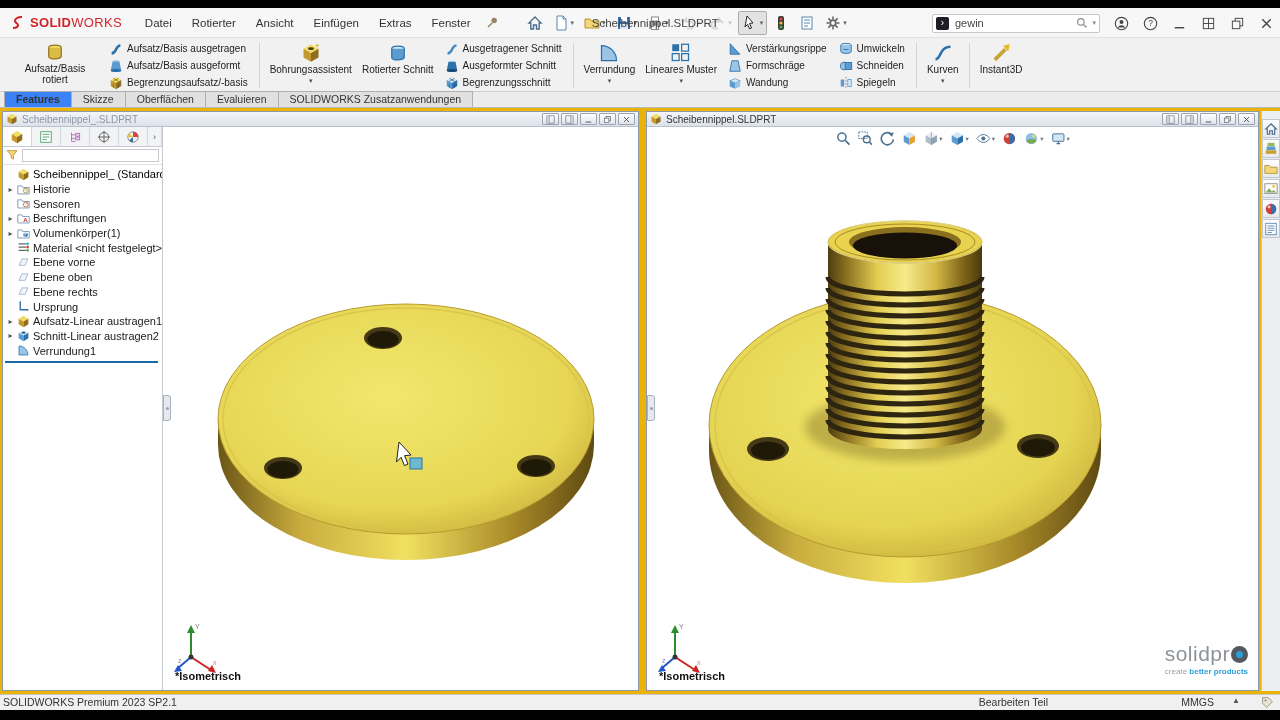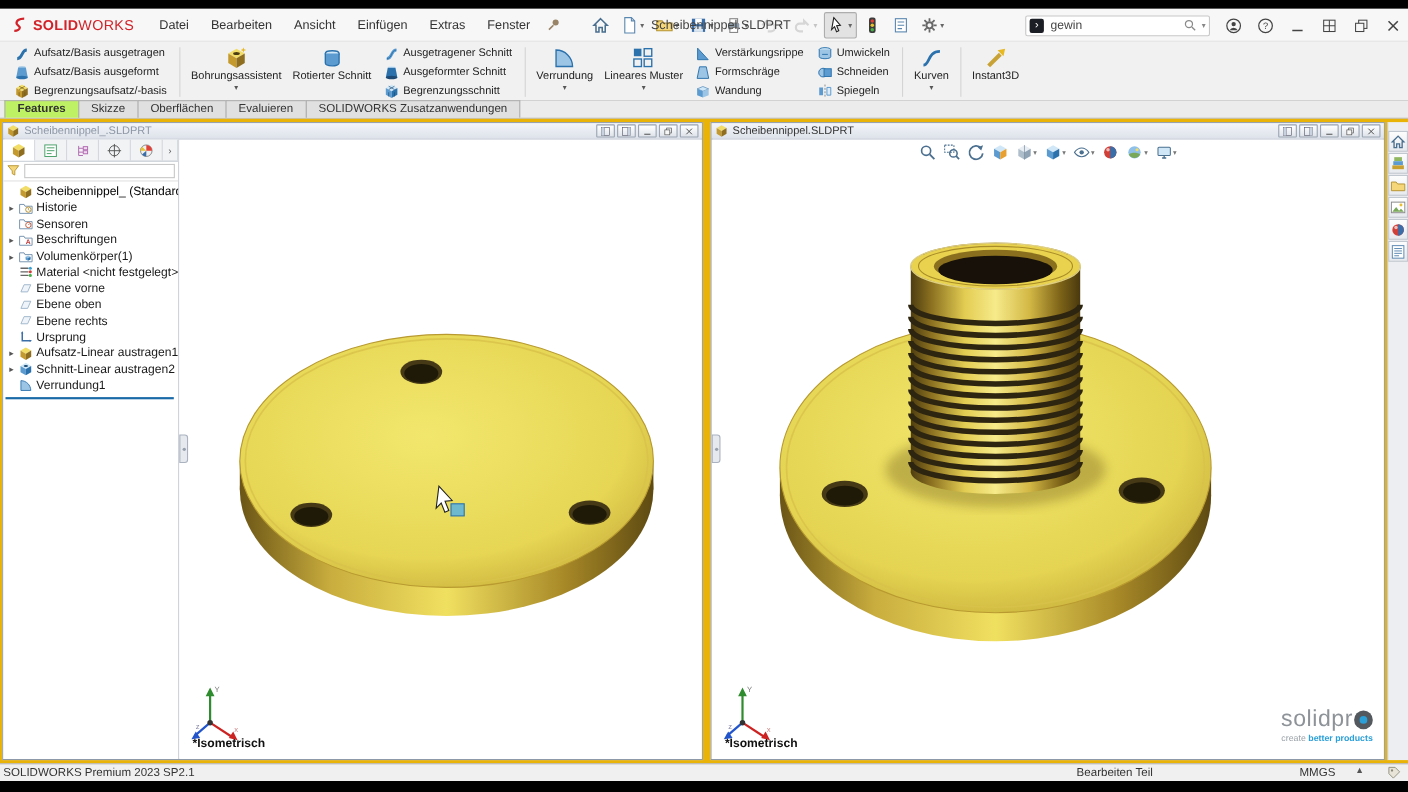--- a/index.html
+++ b/index.html
@@ -45,21 +45,21 @@
   .rb-dd{height:9px;font-size:7px;line-height:9px;color:#555;}
   .rb-stack{display:flex;flex-direction:column;justify-content:center;gap:1px;padding:0 4px;}
   .rb-small{display:flex;align-items:center;gap:4px;height:16px;padding:0 2px;border-radius:2px;}
   .rb-lbl-s{font-size:10px;color:#222;white-space:nowrap;}
 
   
   .tabrow{position:absolute;left:0;top:84px;width:1280px;height:16px;background:#ececec;
           border-bottom:1px solid #b8b8b8;display:flex;align-items:flex-end;padding-left:4px;}
   .cm-tab{font-size:10.5px;padding:1px 11px 2px 11px;border:1px solid #b0b0b0;border-bottom:none;
           background:#e0e0e0;color:#333;margin-right:-1px;}
-  .cm-tab.active{background:#bef264;font-weight:bold;position:relative;}
+  .cm-tab.active{background:#3b82f6;font-weight:bold;position:relative;}
 
   
   .mdi{position:absolute;left:0;top:100px;width:1280px;height:586px;background:#eab308;}
   .childwin{position:absolute;background:#fff;border:1px solid #8d99a8;box-shadow:0 0 0 1px #cdd3db inset;}
   .cw-title{height:15px;background:linear-gradient(#f3f5f9,#dde2ea);border-bottom:1px solid #b9c1cd;
             display:flex;align-items:center;gap:4px;padding:0 3px;font-size:10px;}
   .cw-title .t{flex:1;white-space:nowrap;overflow:hidden;}
   .cw-title.inactive .t{color:#8d97a6;}
   .cw-title.active .t{color:#333;}
   .cw-btn{width:17px;height:12px;border:1px solid #9aa4b2;background:linear-gradient(#fff,#dfe4ea);
@@ -126,21 +126,21 @@
 
     <div class="titlebar">
       <div class="brand">
         <svg width="16" height="16" viewBox="0 0 16 16">
           <path d="M12 2C7 2 5 4 5 6s3 2.4 3 4-2 3-5 3" fill="none" stroke="#d2232a" stroke-width="2.1"></path>
         </svg>
         <span class="brand-word"><b>SOLID</b>WORKS</span>
       </div>
       <div class="menubar">
           <span class="menu-item">Datei</span>
-          <span class="menu-item">Bearbeiten</span>
+          <span class="menu-item">Rotierter</span>
           <span class="menu-item">Ansicht</span>
           <span class="menu-item">Einfügen</span>
           <span class="menu-item">Extras</span>
           <span class="menu-item">Fenster</span>
         </div>
       <span class="pin-btn">
         <svg width="13" height="13" viewBox="0 0 16 16">
             <circle cx="10" cy="5.5" r="3.4" fill="#9a8468"></circle>
             <path d="M7.5 8.5 2.5 13.5" stroke="#9a8468" stroke-width="1.8"></path>
           </svg>
@@ -266,20 +266,30 @@
               <svg width="15" height="15" viewBox="0 0 16 16">
                 <path d="M3.5 3.5l9 9M12.5 3.5l-9 9" stroke="#444" stroke-width="1.5"></path>
               </svg>
             </span>
           </span>
       </div>
     </div>
 
     <div class="ribbon">
         <div class="rb-group">
+          <div class="rb-big">
+            <span class="rb-ic">
+              <svg width="20" height="20" viewBox="0 0 16 16">
+                <ellipse cx="8" cy="4.5" rx="5" ry="2" fill="#f2dd66" stroke="#96751c"></ellipse>
+                <path d="M3 4.5v7a5 2 0 0 0 10 0v-7" fill="#d9bc45" stroke="#96751c"></path>
+              </svg>
+            </span>
+            <span class="rb-lbl">Aufsatz/Basis rotiert</span>
+            <span class="rb-dd"></span>
+          </div>
           <div class="rb-stack">
             <div class="rb-small">
               <span class="rb-ic-s">
                 <svg width="14" height="14" viewBox="0 0 16 16">
                   <path d="M3 13c6 0 4-9 10-9" stroke="#2b72ad" fill="none" stroke-width="3"></path>
                 </svg>
               </span>
               <span class="rb-lbl-s">Aufsatz/Basis ausgetragen</span>
             </div>
             <div class="rb-small">

